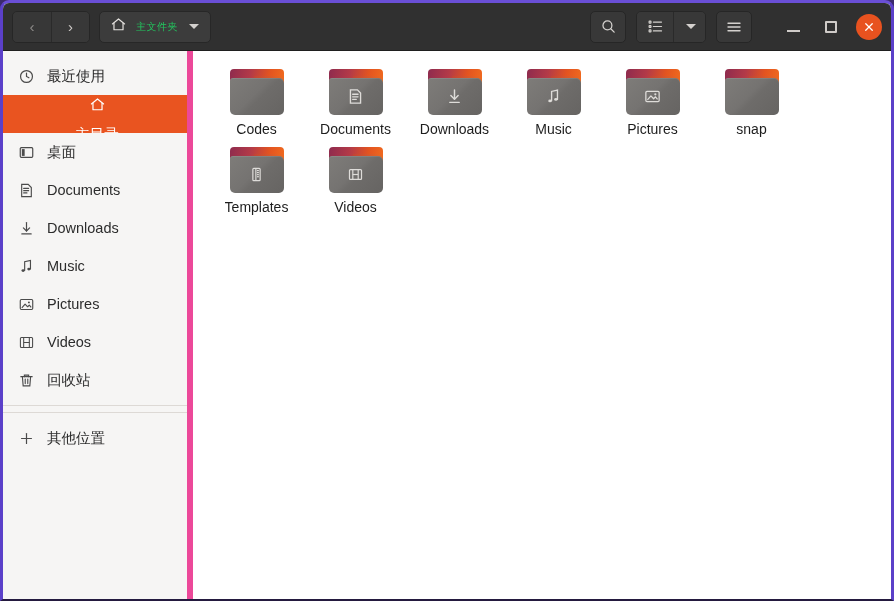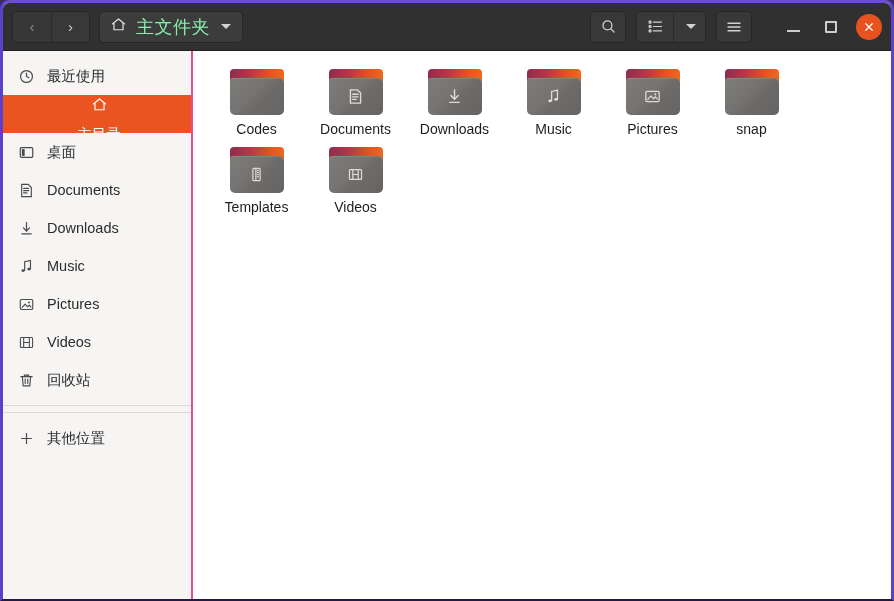--- a/index.html
+++ b/index.html
@@ -93,22 +93,22 @@
     align-items: center;
     gap: 9px;
     height: 32px;
     padding: 0 11px 0 10px;
     background: #3c3c3c;
     border: 1px solid #272727;
     border-radius: 5px;
     cursor: pointer;
   }
   .path-label {
-    color: #86efac;
-    font-size: 18px;
+    color: #22c55e;
+    font-size: 10px;
     letter-spacing: 0.5px;
   }
   .caret {
     width: 0; height: 0;
     border-left: 5px solid transparent;
     border-right: 5px solid transparent;
     border-top: 5.5px solid #d4d1ce;
     margin-left: 2px;
   }
 
@@ -176,21 +176,21 @@
     flex: 1 1 auto;
     display: flex;
     min-height: 0;
   }
 
   
   .sidebar {
     width: 190px;
     flex: 0 0 190px;
     background: #f6f5f4;
-    border-right: 2px solid #ec4899;
+    border-right: 6px solid #ec4899;
     padding-top: 6px;
     overflow: hidden;
   }
   .side-item {
     height: 38px;
     display: flex;
     align-items: center;
     padding: 0 10px 0 14px;
     gap: 12px;
     cursor: pointer;

